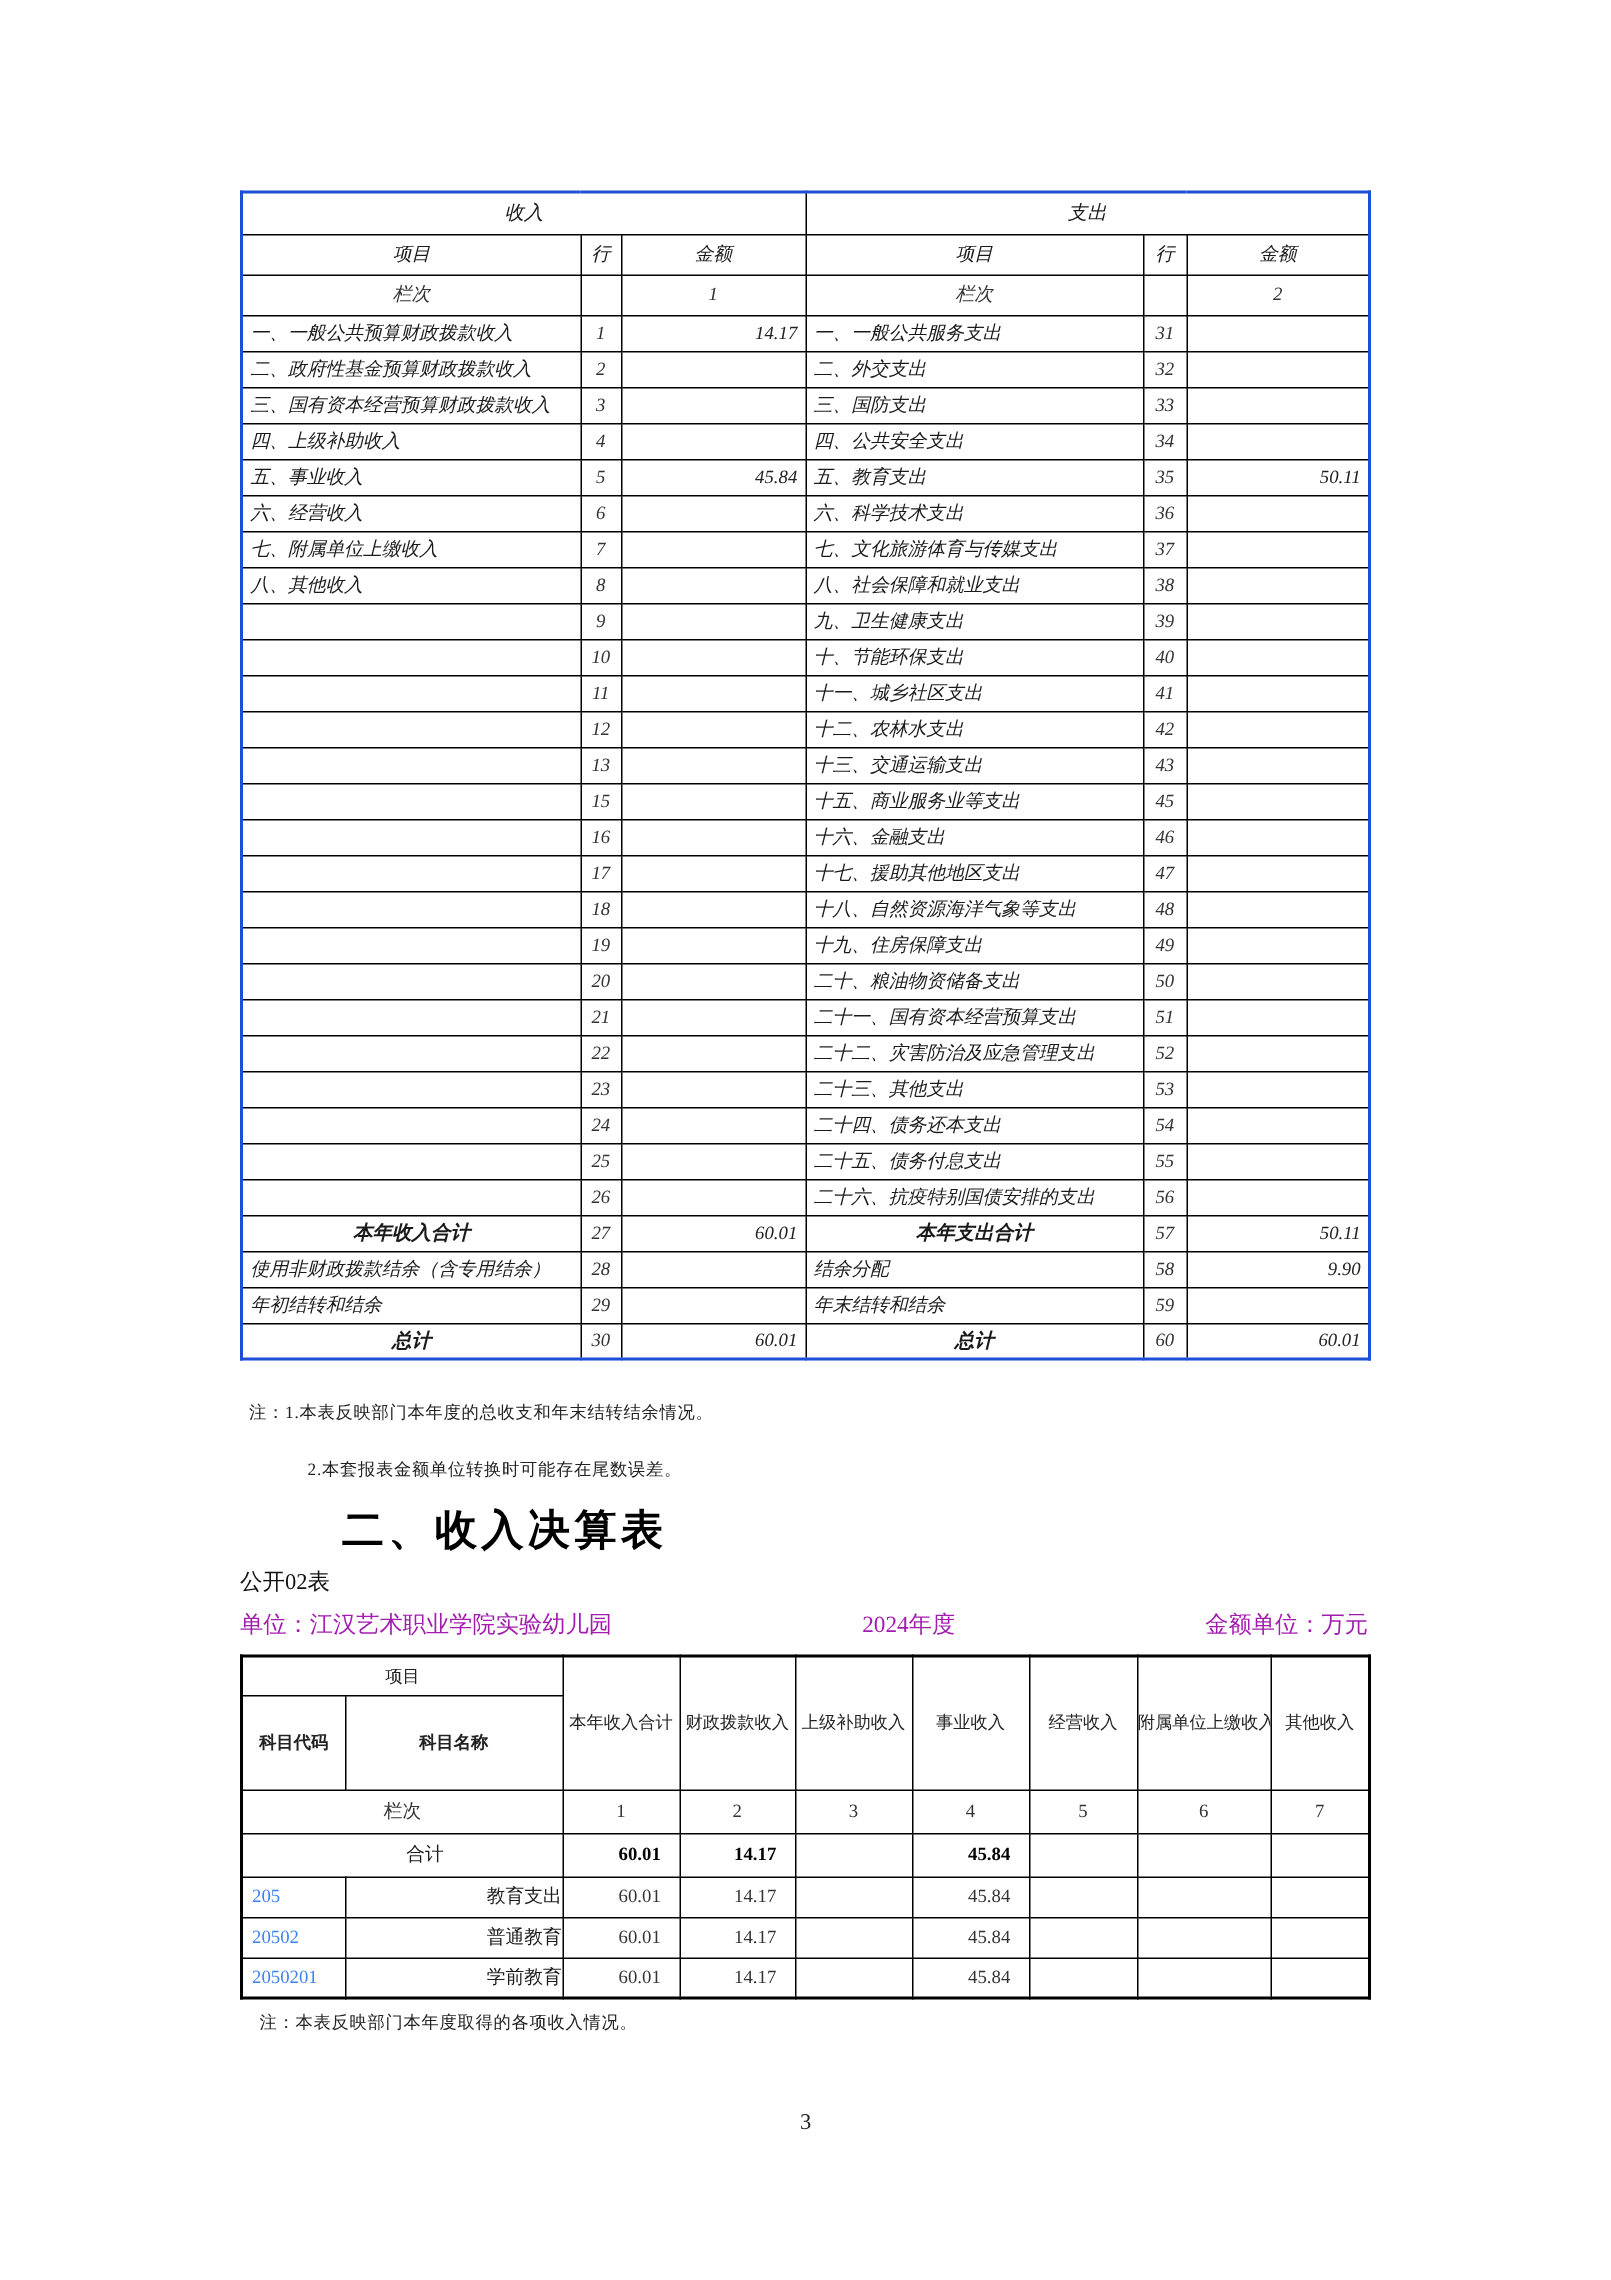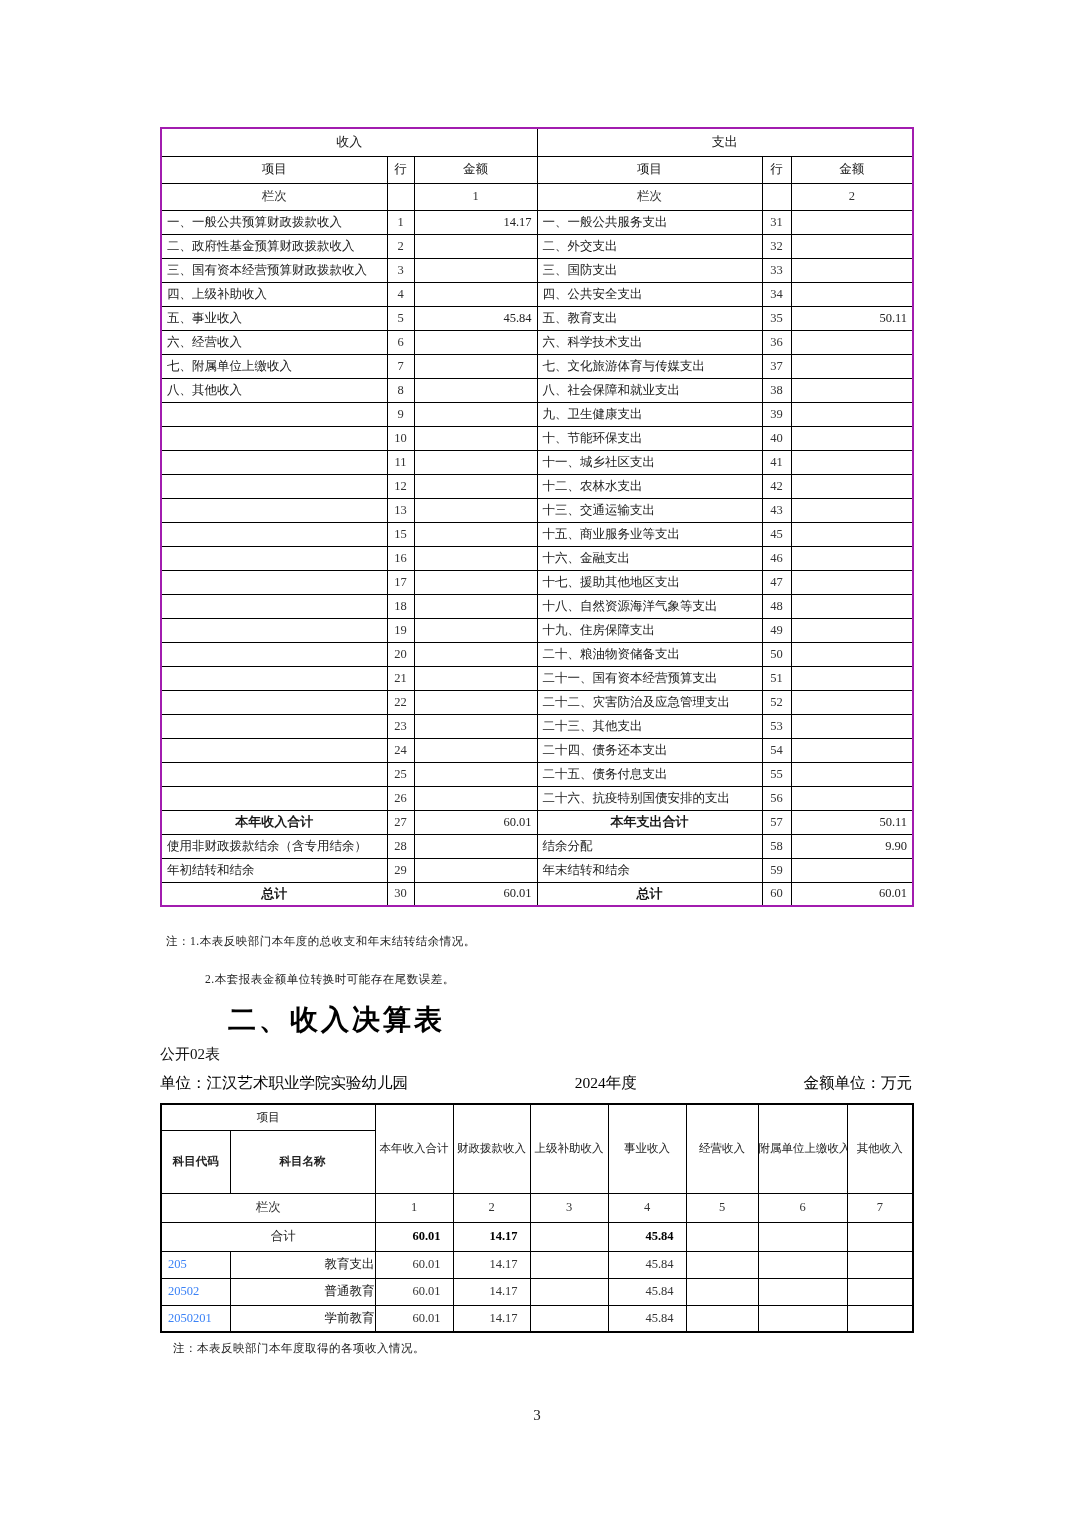--- a/index.html
+++ b/index.html
@@ -11,21 +11,21 @@
   }
   .page { position: absolute; left: 0; top: 0; width: 1074px; height: 1520px; background: #fff; }
 
   
   table { border-collapse: collapse; table-layout: fixed; width: 752px; background: #fff; }
   td, th { border: 1px solid #000; font-weight: normal; font-size: 12.5px;
            overflow: hidden; white-space: nowrap; vertical-align: middle; }
 
   
   #table1-wrap { position: absolute; left: 160px; top: 127px; }
-  #table1 { border: 2px solid #a21caf; }
+  #table1 { border: 2px solid #1d4ed8; font-style: italic; }
   #table1 tr.hdr1 td { height: 28px; text-align: center; font-size: 13px; }
   #table1 tr.hdr2 td { height: 27px; text-align: center; }
   #table1 tr.hdr3 td { height: 27px; text-align: center; color: #333; }
   #table1 tbody.rows tr td { height: 24px; }
   #table1 td.lbl { text-align: left; padding-left: 5px; }
   #table1 td.rowno { text-align: center; color: #333; }
   #table1 td.amt { text-align: right; padding-right: 5px; color: #222; }
   #table1 tr.total td.lbl { font-weight: bold; text-align: center; padding-left: 0; font-size: 13px; }
 
   
@@ -36,21 +36,21 @@
 
   
   #heading {
     position: absolute; left: 228px; top: 1001px;
     font-family: "Liberation Sans", "DejaVu Sans", sans-serif;
     font-size: 28px; font-weight: bold; letter-spacing: 3px; color: #000;
   }
   #pub-label { position: absolute; left: 160px; top: 1045px; width: 752px;
                text-align: left; font-size: 15px; color: #111; }
   #unit-line { position: absolute; left: 160px; top: 1073px; width: 752px;
-               display: flex; justify-content: space-between; font-size: 15.5px; color: #000000; }
+               display: flex; justify-content: space-between; font-size: 15.5px; color: #a21caf; }
 
   
   #table2-wrap { position: absolute; left: 160px; top: 1103px; }
   #table2 { border: 2px solid #000; }
   #table2 th { font-size: 11.5px; text-align: center; color: #222; }
   #table2 tr.t2hdr1 th { height: 26px; }
   #table2 tr.t2hdr2 th { height: 63px; font-weight: bold; }
   #table2 tr.t2lanci td { height: 29px; text-align: center; color: #333; }
   #table2 tr.t2total td { height: 29px; padding-left: 30px; }
   #table2 tr.t2total td.mergelbl { text-align: center; }

